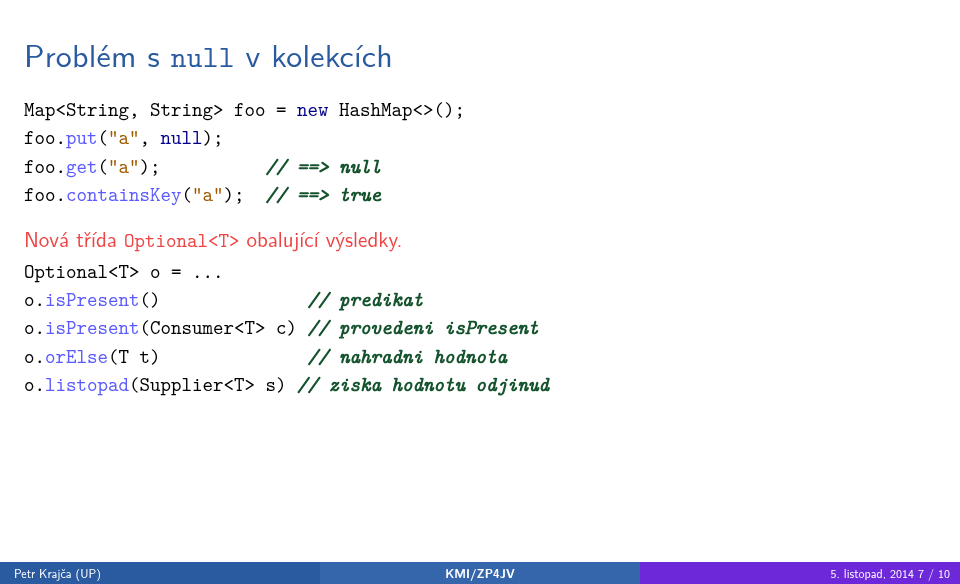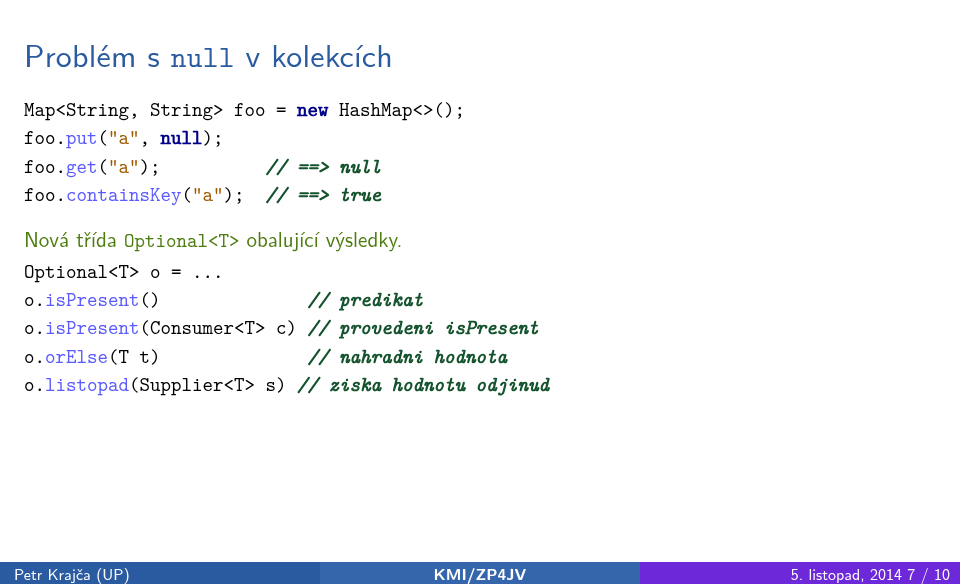--- a/index.html
+++ b/index.html
@@ -32,42 +32,42 @@
       padding: 0 24px;
       font-size: 20.5px;
       line-height: 1.45;
     }
     .code {
       font-family: 'Latin Modern Mono', 'Courier New', monospace;
       font-size: 20px;
       line-height: 1.42;
       white-space: pre;
     }
-    .code .kw { color: #000088; font-weight: bold; }
+    .code .kw { color: #000088; font-weight: normal; }
     .code .method { color: #5a5aff; }
     .code .str { color: #a05a00; }
     .code .cmt { color: #14532d; font-style: italic; font-weight: bold; }
     .bodytext {
       font-family: 'Latin Modern Sans', 'Computer Modern Sans', 'Helvetica Neue', Arial, sans-serif;
       font-size: 21px;
       padding: 14px 0 2px 0;
-      color: #4d7c0f;
+      color: #ef4444;
     }
     .bodytext .tt {
       font-family: 'Latin Modern Mono', 'Courier New', monospace;
       font-size: 20px;
     }
     .footer {
       position: absolute;
       bottom: 0;
       left: 0;
       width: 100%;
       height: 22px;
       display: flex;
-      font-size: 16px;
+      font-size: 12px;
       color: #fff;
       font-family: 'Latin Modern Sans', sans-serif;
     }
     .footer-left {
       background: #2a5aa0;
       width: 33.33%;
       display: flex;
       align-items: center;
       padding-left: 14px;
     }

